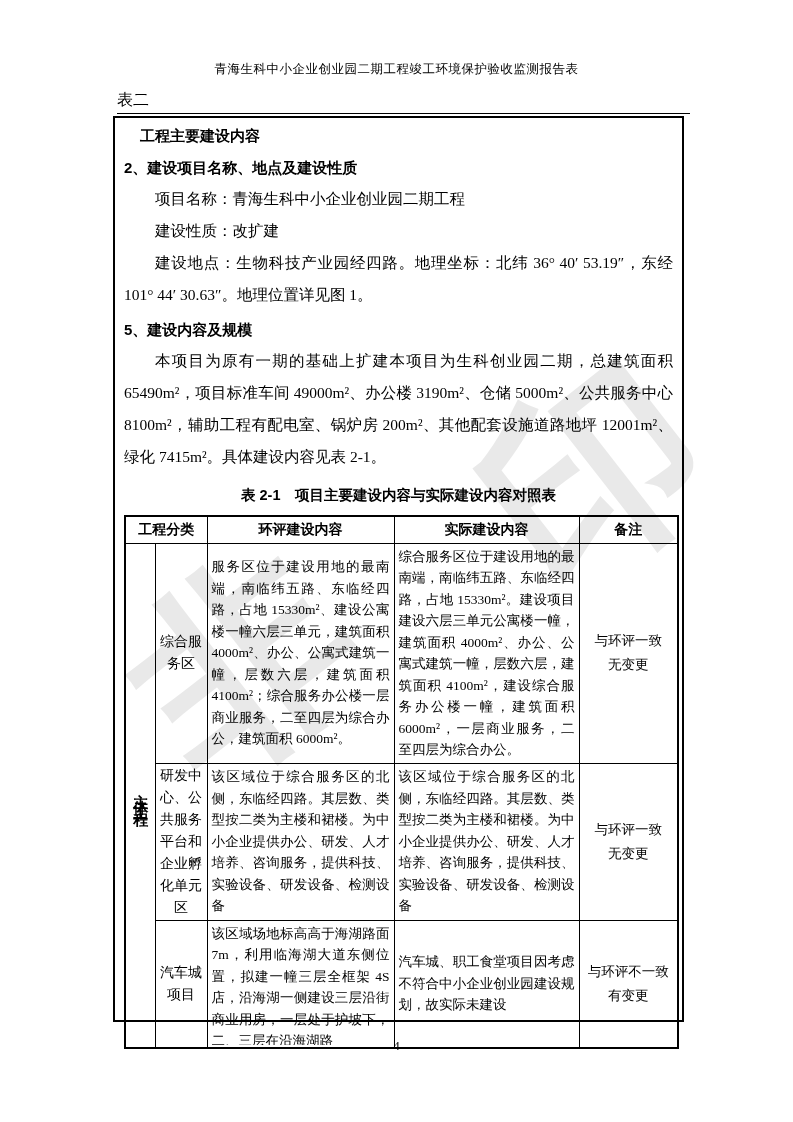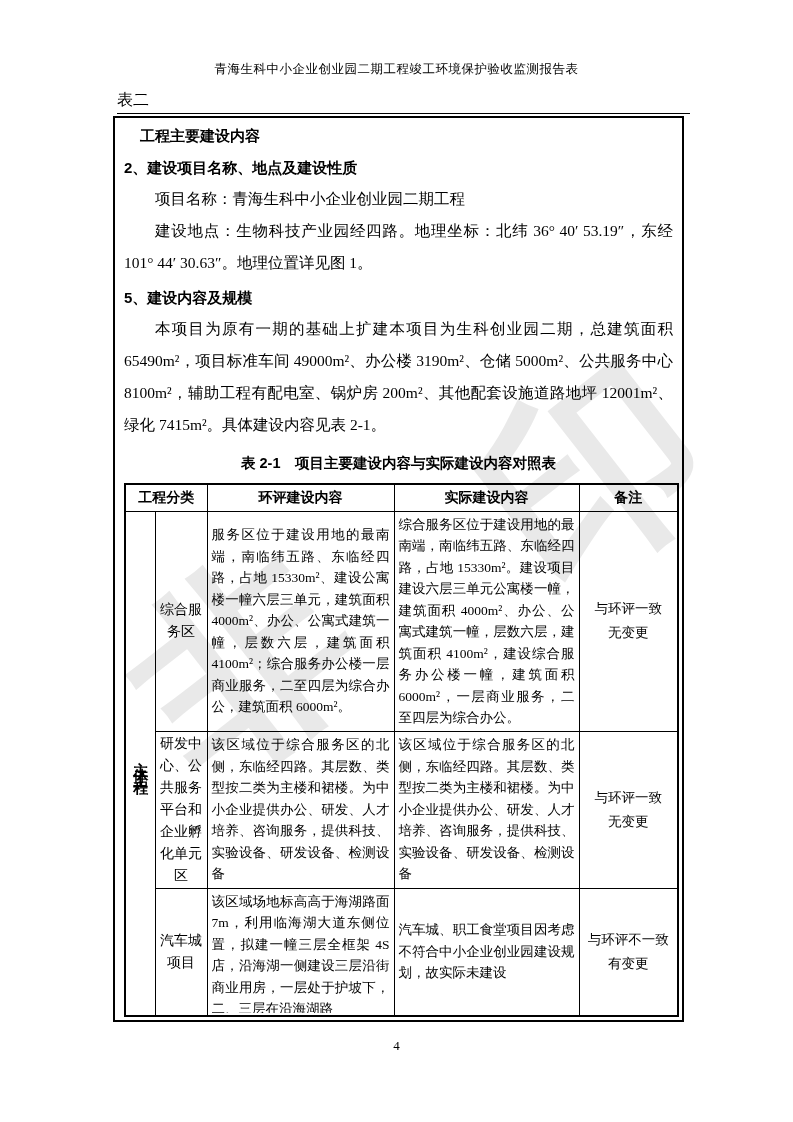--- a/index.html
+++ b/index.html
@@ -93,20 +93,21 @@
     <div class="doc-title">青海生科中小企业创业园二期工程竣工环境保护验收监测报告表</div>
 
     <div class="table-label">表二</div>
 
     <div class="outer-box">
 
       <div class="box-title">工程主要建设内容</div>
 
       <div class="s-heading">2、建设项目名称、地点及建设性质</div>
       <div class="s-line">项目名称：青海生科中小企业创业园二期工程</div>
+      <div class="s-line">建设性质：改扩建</div>
       <div class="s-para">建设地点：生物科技产业园经四路。地理坐标：北纬 36° 40′ 53.19″，东经 101° 44′ 30.63″。地理位置详见图 1。</div>
 
       <div class="s-heading">5、建设内容及规模</div>
       <div class="s-para">本项目为原有一期的基础上扩建本项目为生科创业园二期，总建筑面积 65490m²，项目标准车间 49000m²、办公楼 3190m²、仓储 5000m²、公共服务中心 8100m²，辅助工程有配电室、锅炉房 200m²、其他配套设施道路地坪 12001m²、绿化 7415m²。具体建设内容见表 2-1。</div>
 
       <div class="tbl-caption">表 2-1　项目主要建设内容与实际建设内容对照表</div>
 
       <table class="cmp">
         <colgroup>
           <col style="width:30px">

